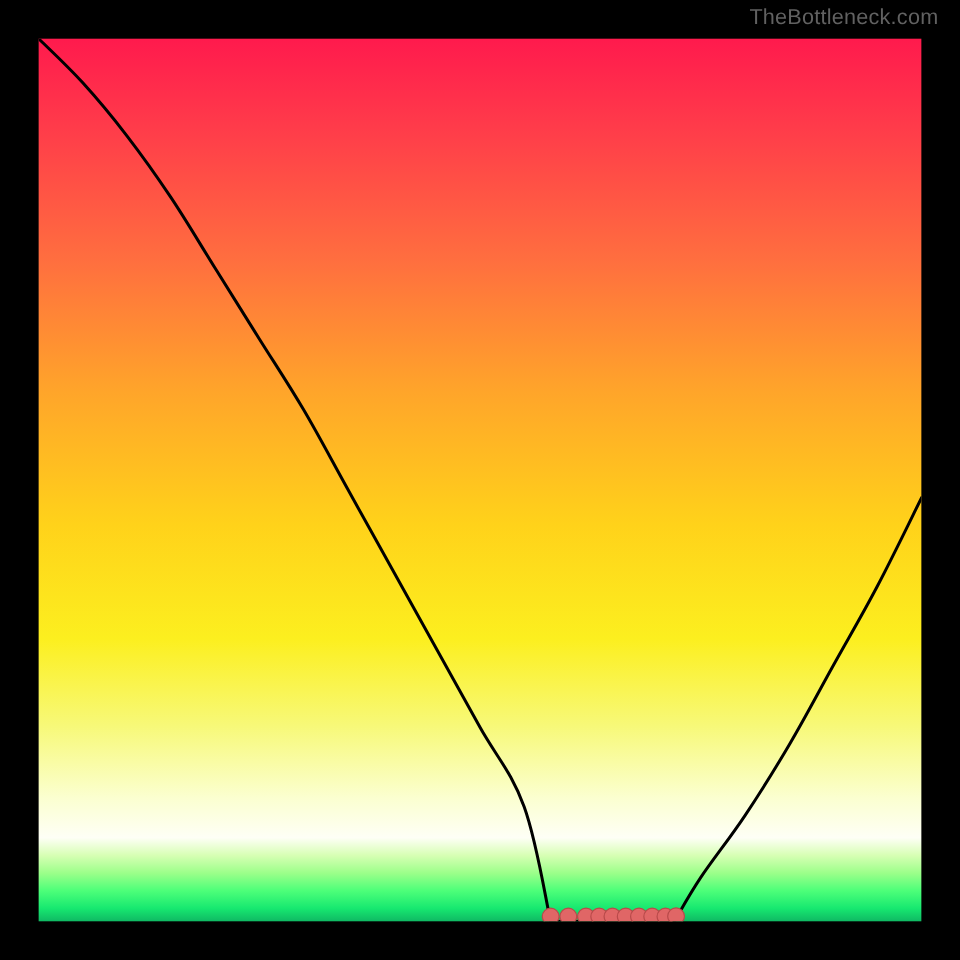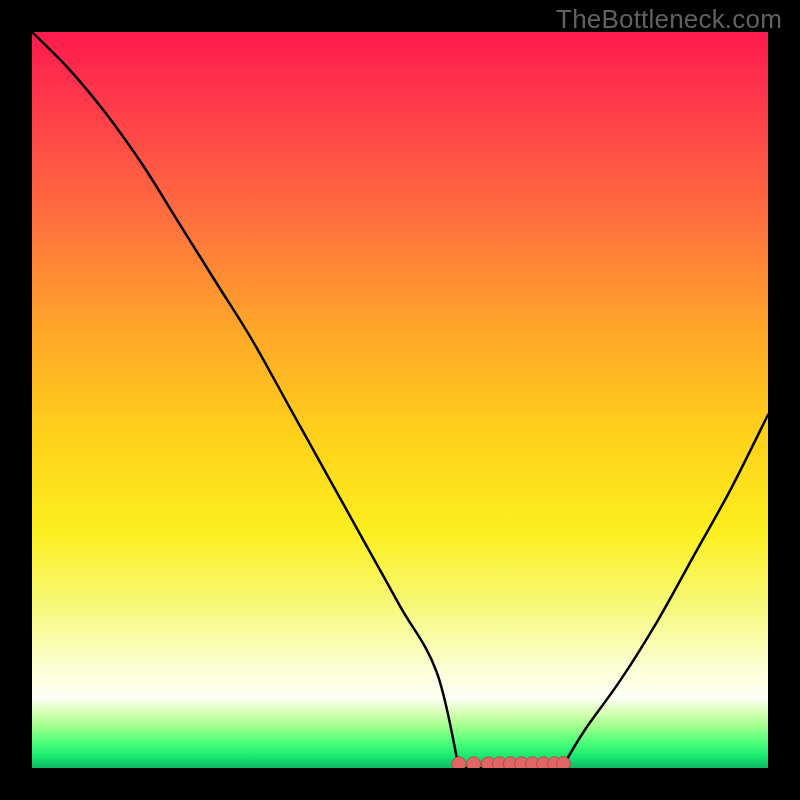--- a/index.html
+++ b/index.html
@@ -17,21 +17,21 @@
     top: 0;
     width: 800px;
     height: 800px;
     background: #000;
   }
   .watermark {
     position: absolute;
     top: 4px;
     right: 18px;
     color: #616161;
-    font-size: 26px;
+    font-size: 18px;
     font-weight: 500;
     letter-spacing: 0.2px;
     user-select: none;
   }
   .plot-wrap {
     position: absolute;
     left: 32px;
     top: 32px;
     width: 736px;
     height: 736px;

